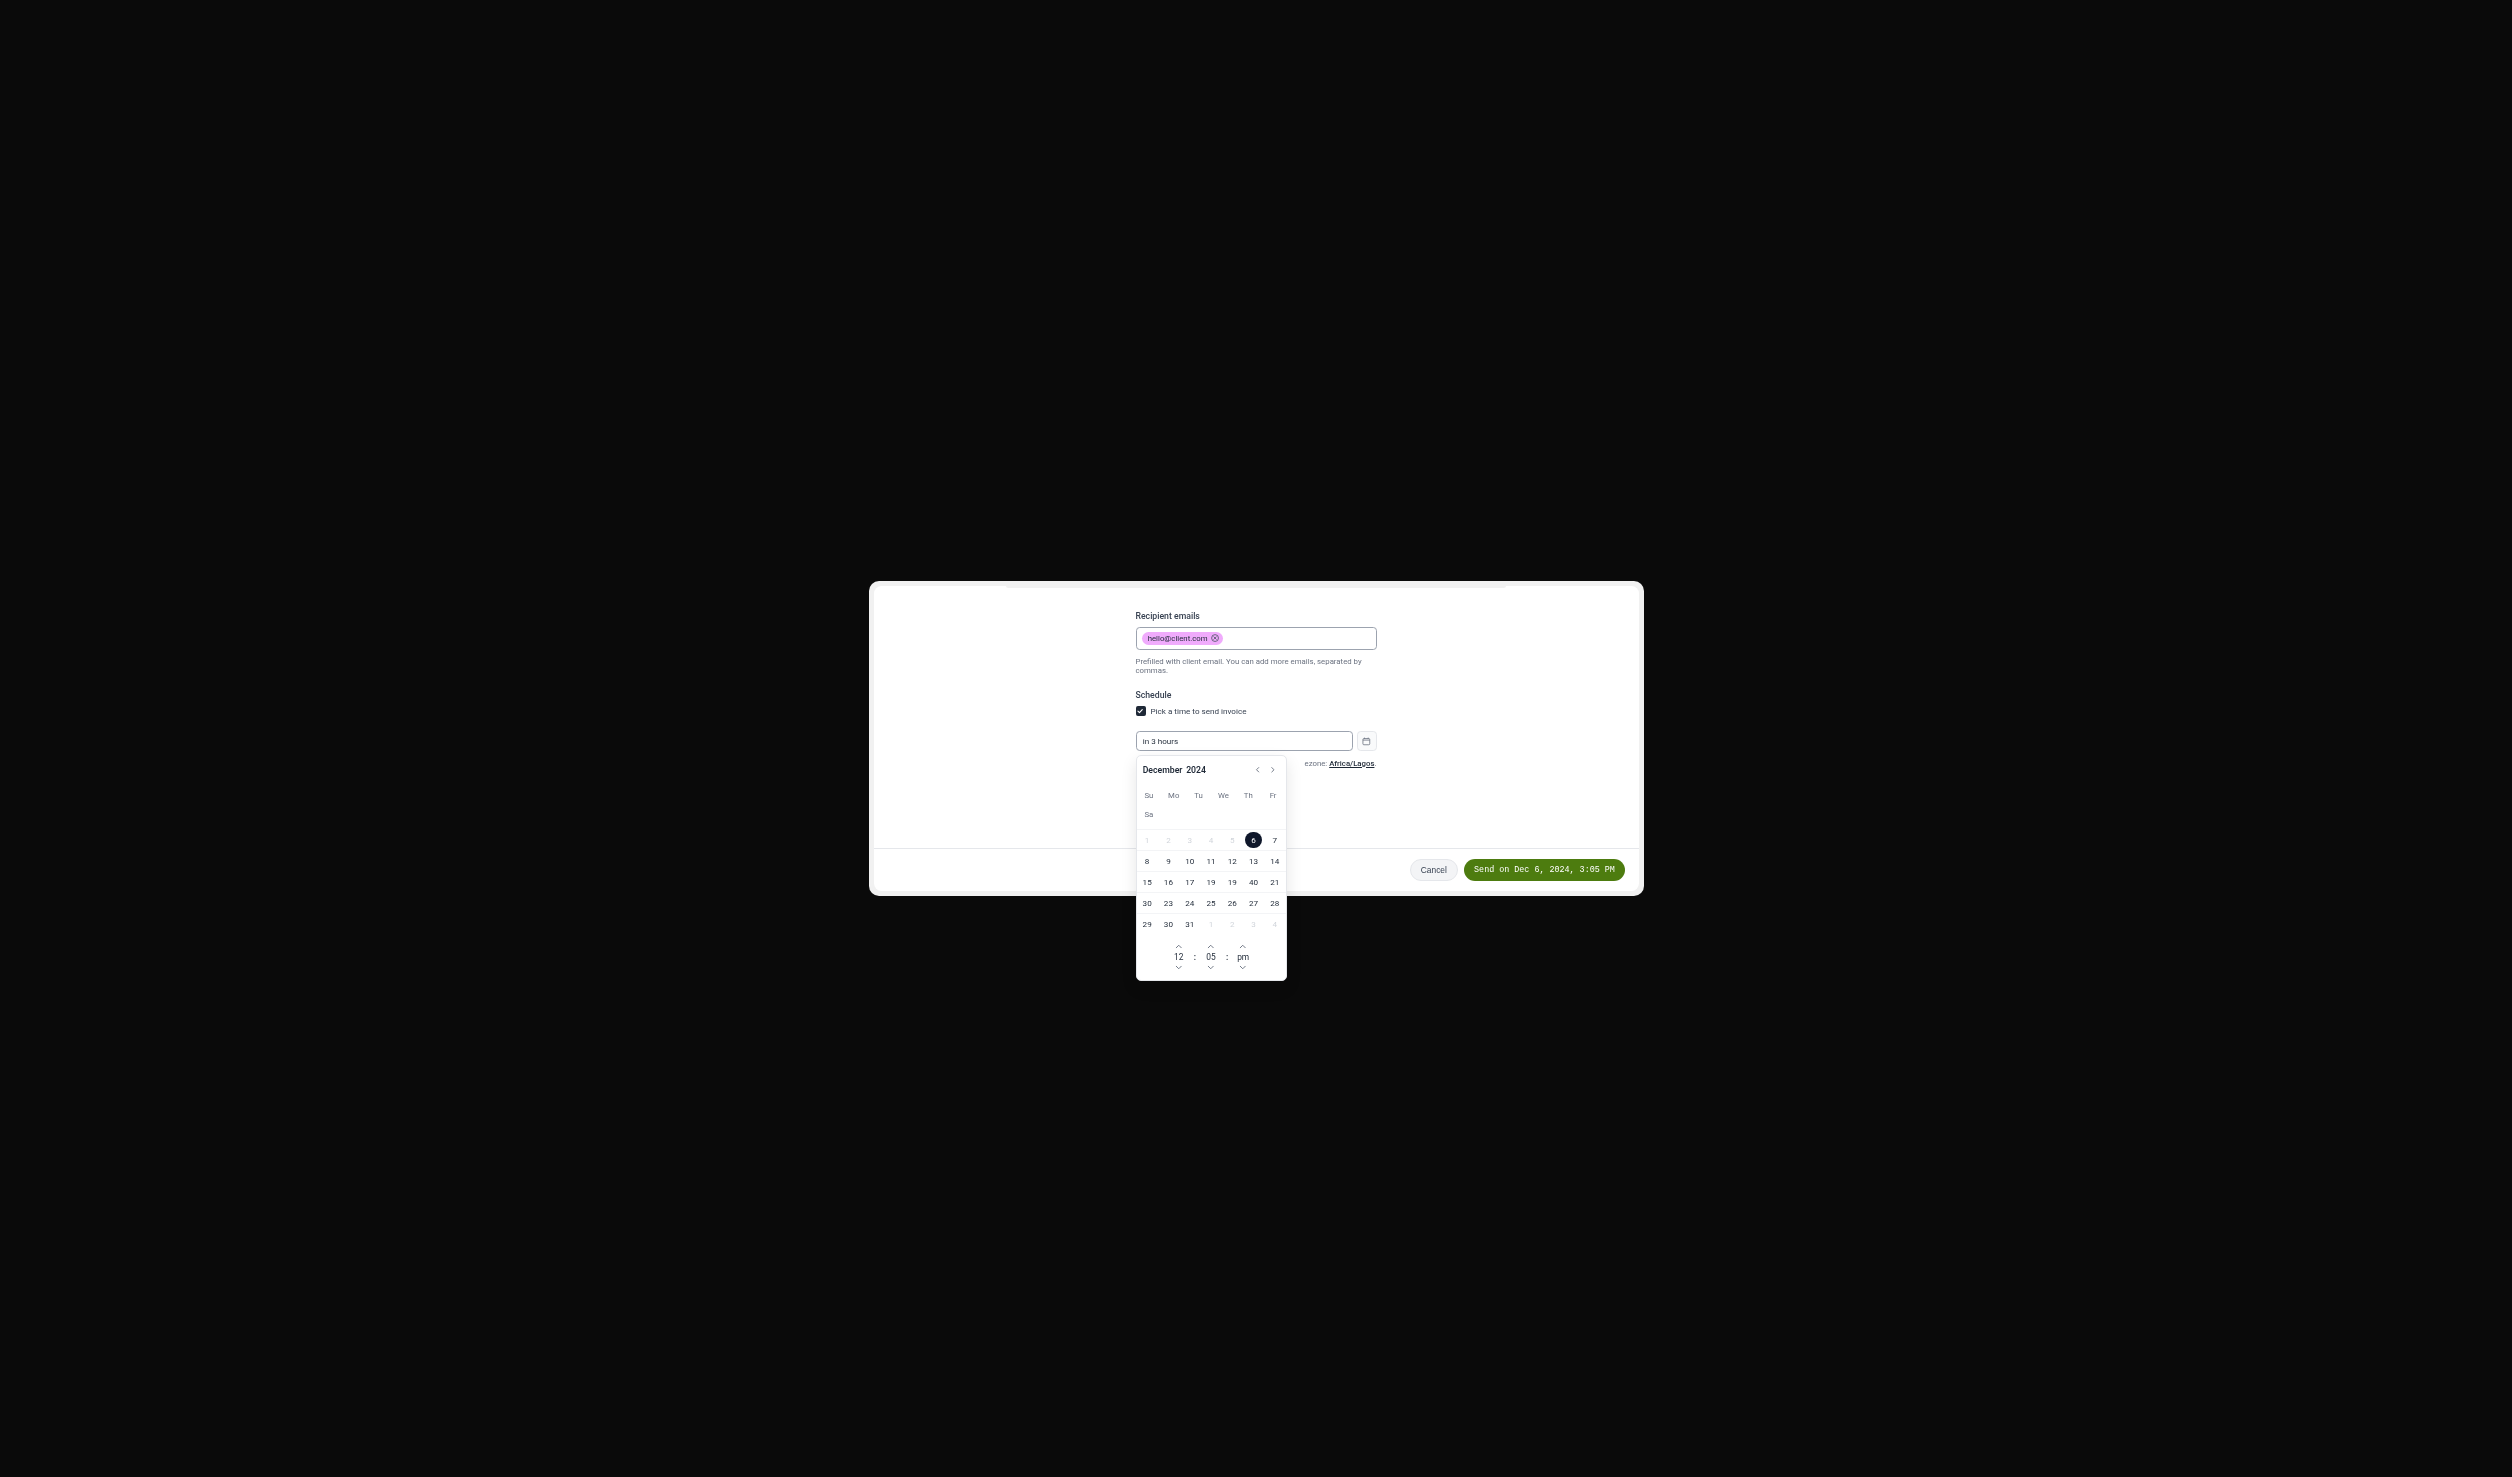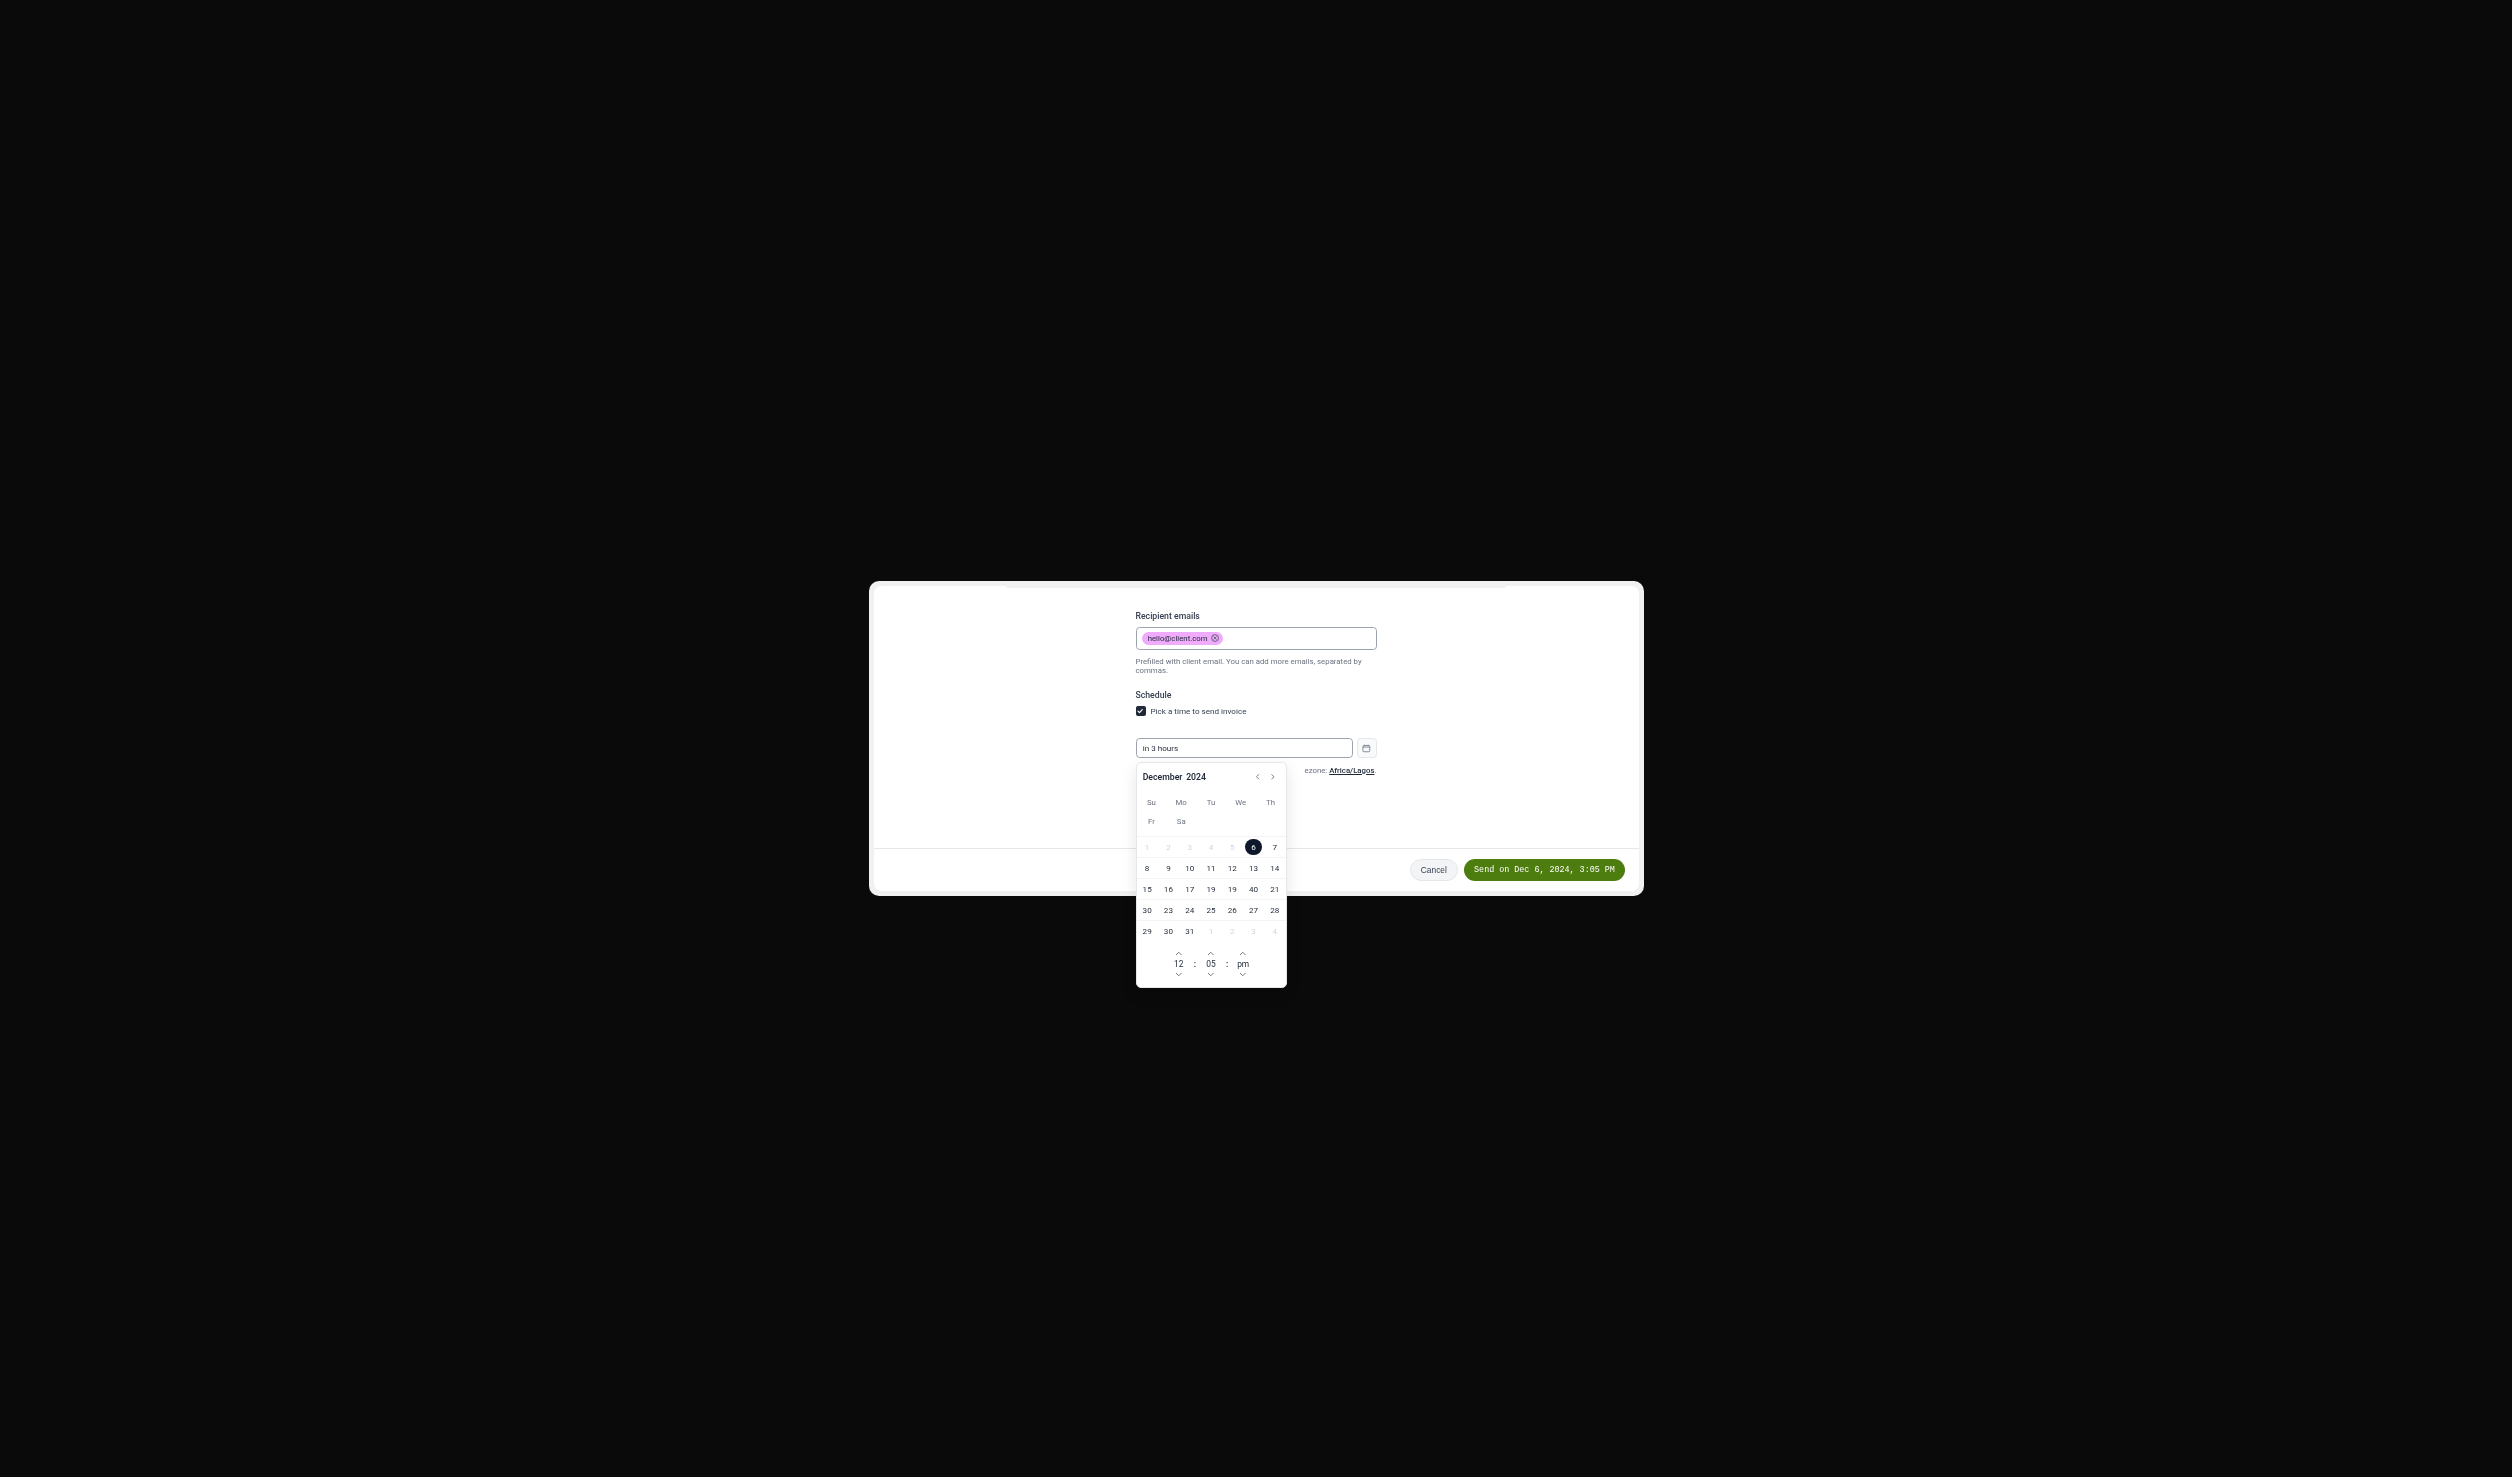--- a/index.html
+++ b/index.html
@@ -124,21 +124,21 @@
     }
     
     .schedule-section {
       margin-top: 15px;
     }
     
     .checkbox-row {
       display: flex;
       align-items: center;
       gap: 5px;
-      margin-bottom: 22px;
+      margin-bottom: 15px;
     }
     
     .checkbox {
       width: 10px;
       height: 10px;
       background: #1f2937;
       border-radius: 1.9px;
       display: flex;
       align-items: center;
       justify-content: center;
@@ -237,21 +237,21 @@
       display: flex;
       align-items: center;
       justify-content: center;
       cursor: pointer;
       border: none;
       background: transparent;
     }
     
     .weekdays {
       display: grid;
-      grid-template-columns: repeat(5, 1fr);
+      grid-template-columns: repeat(6, 1fr);
       padding: 5px 0;
     }
     
     .weekday {
       text-align: center;
       font-size: 7.8px;
       color: #6b7280;
       padding: 5px 0;
     }
     

